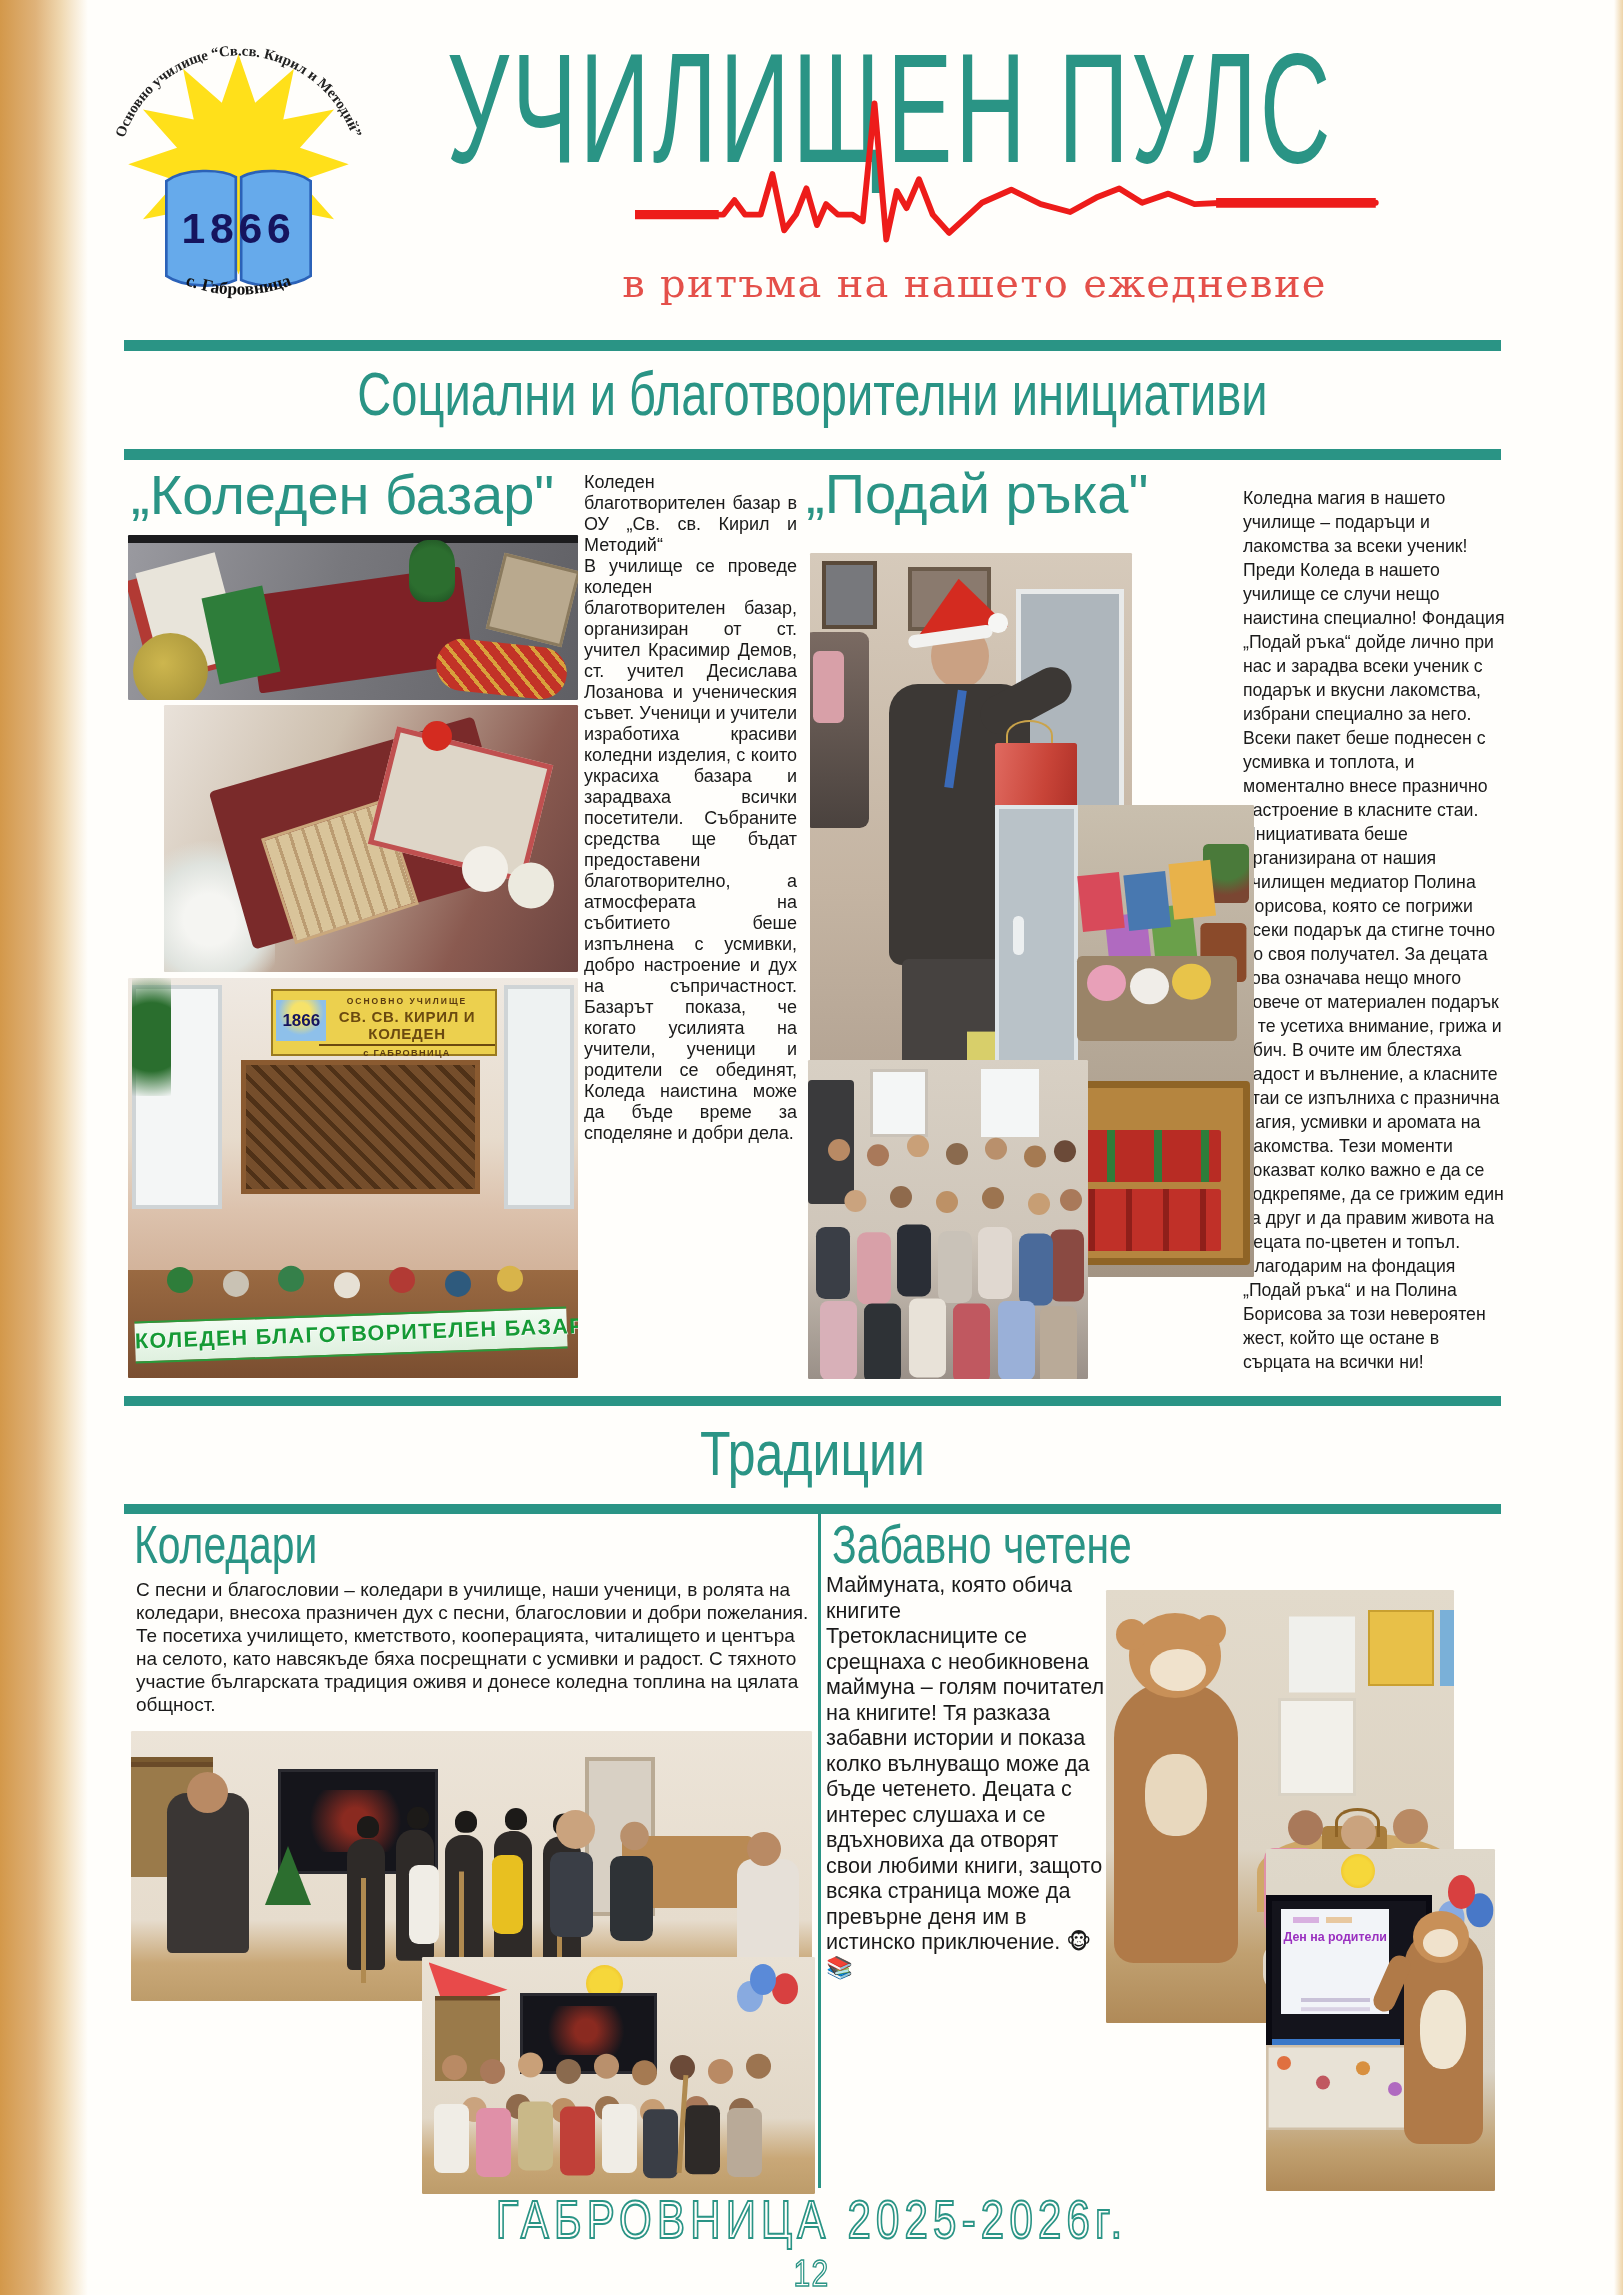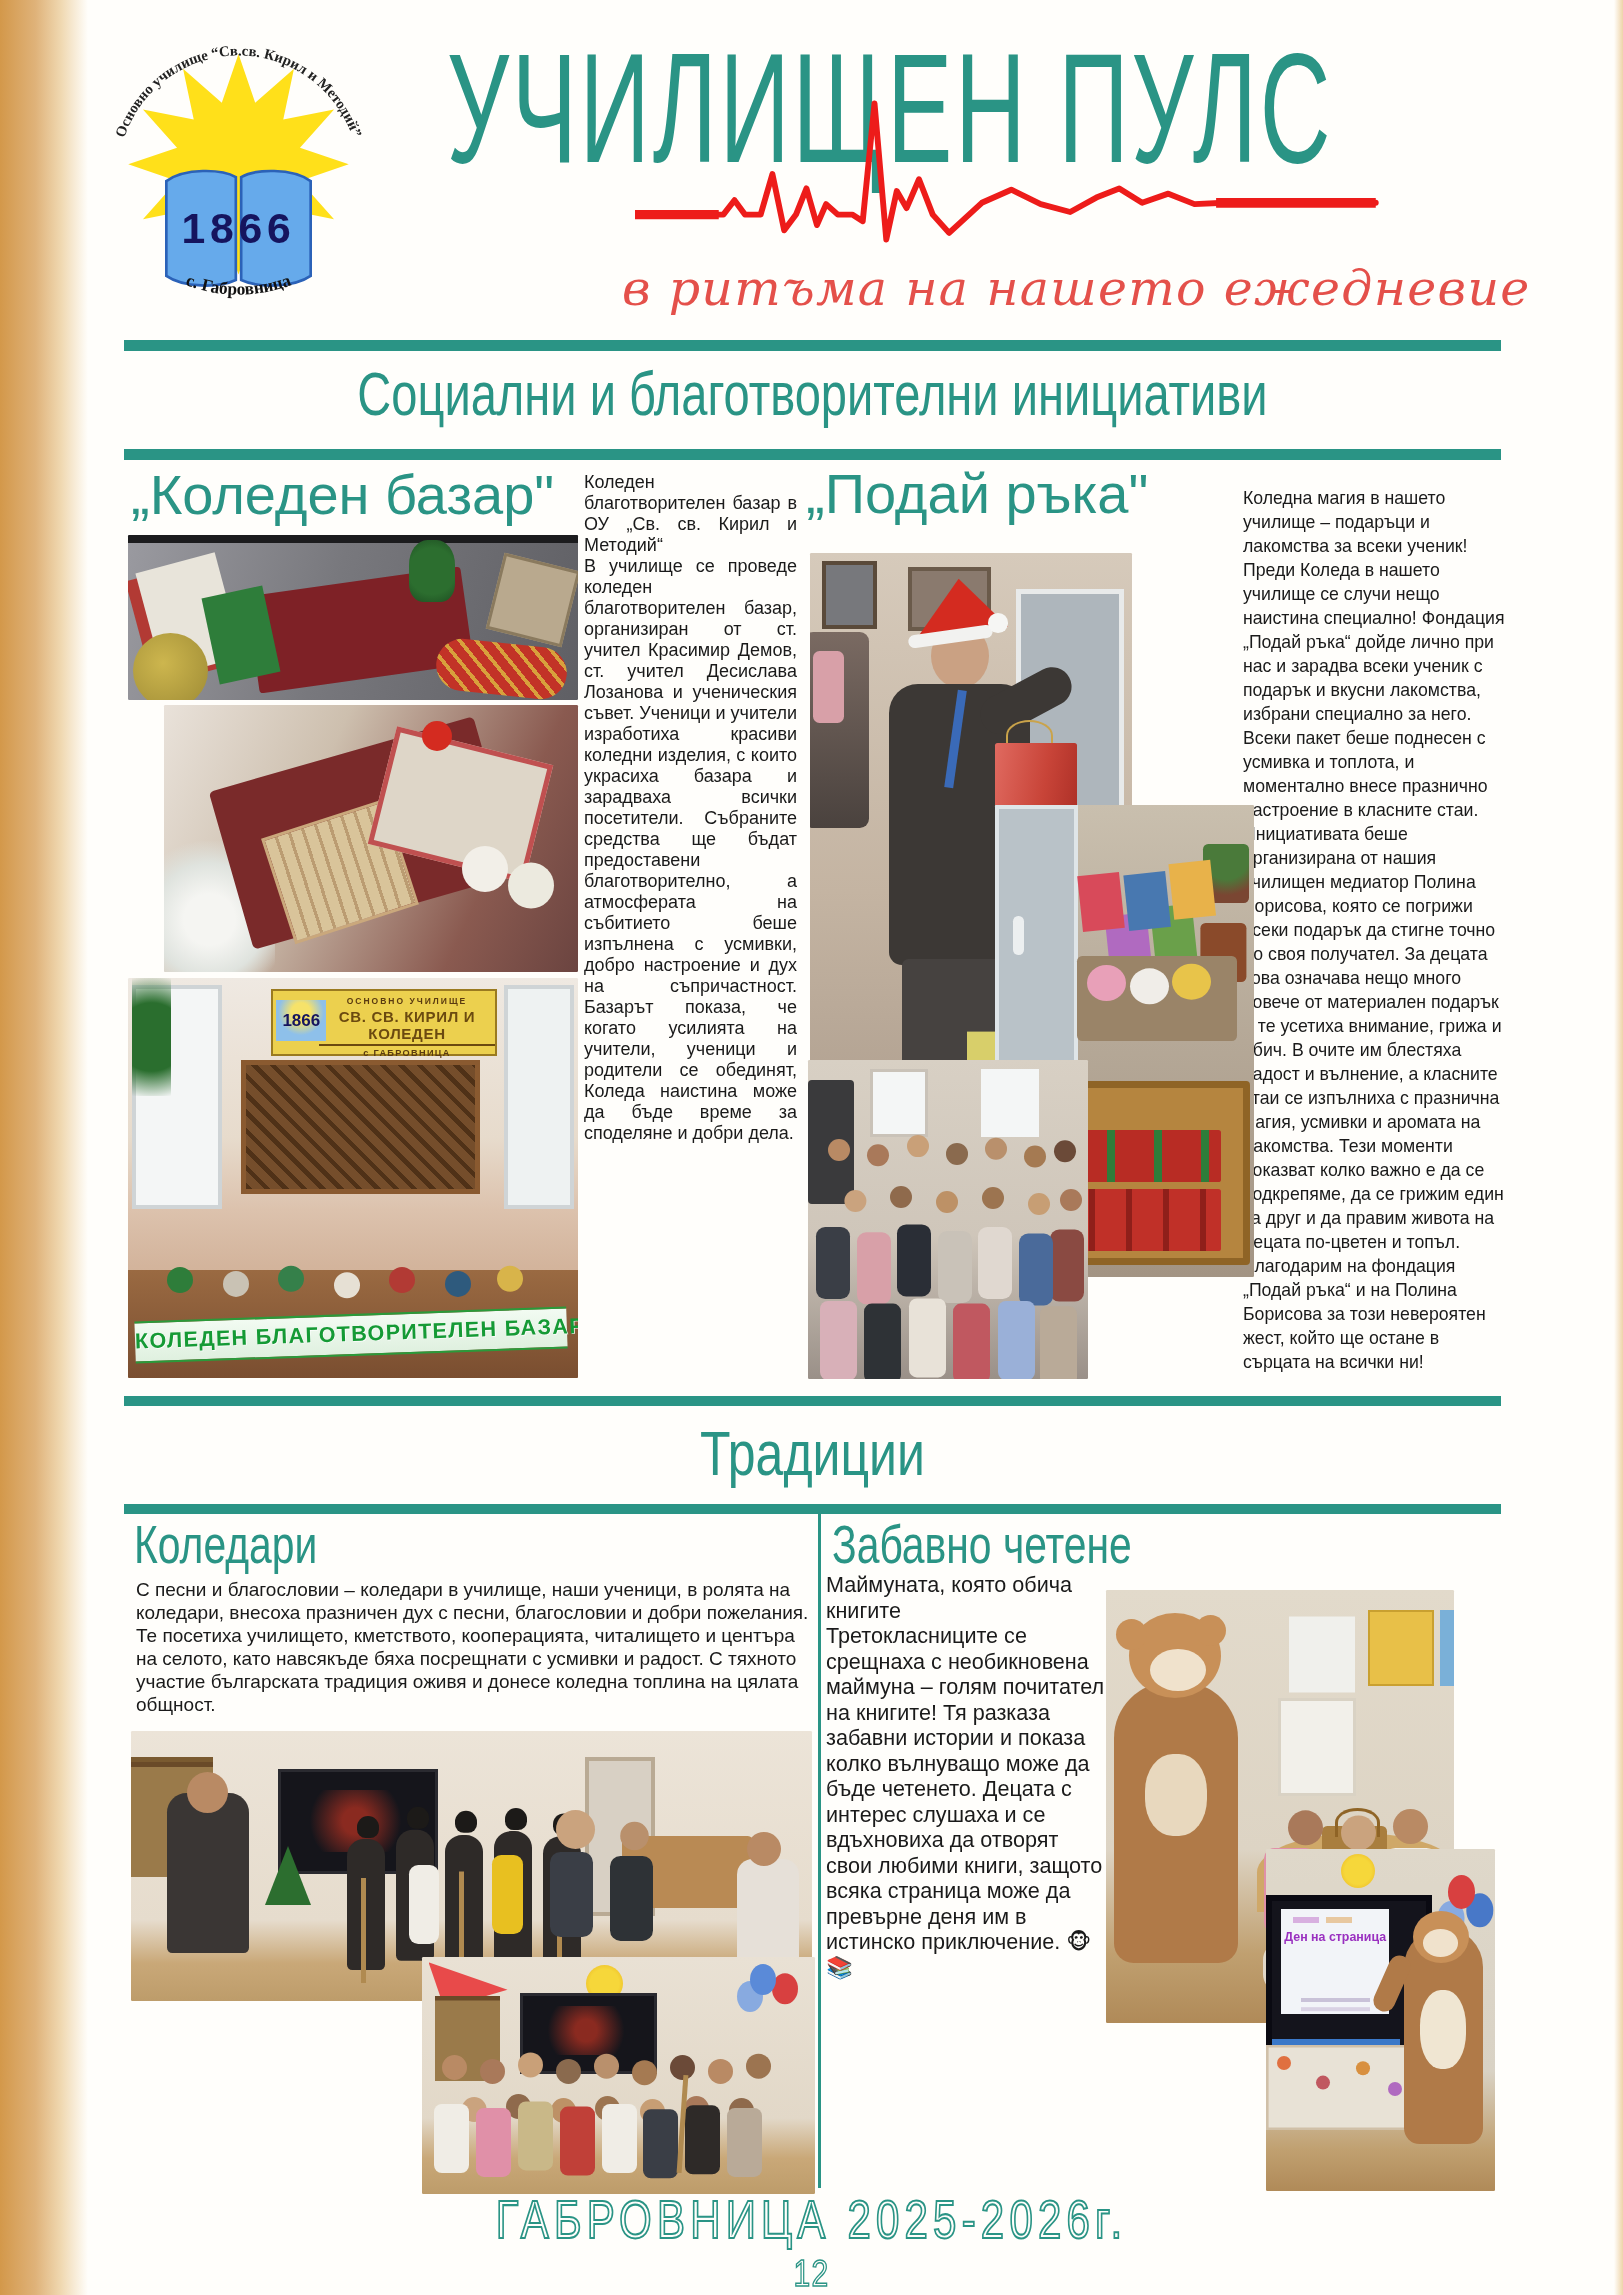--- a/index.html
+++ b/index.html
@@ -60,21 +60,21 @@
   </div>
 
   <div class="abs teal cond center nowrap" style="left:399px;top:29.4px;width:982px;font-size:98px;line-height:1;letter-spacing:2.6px;transform:scale(1,1.6);font-weight:400;">УЧИЛИЩЕН ПУЛС</div>
 
   <svg class="abs" style="left:635px;top:98px;" width="746" height="154" viewBox="0 0 1140 235">
     <polyline fill="none" stroke="#ed1c1a" stroke-width="9" stroke-linejoin="round" stroke-linecap="round" points="0,178 135,178 152,156 168,178 192,178 210,116 228,202 246,178 262,138 278,194 292,162 310,178 332,178 348,188 366,8 384,216 400,142 415,168 434,124 455,178 480,206 530,160 575,140 620,162 665,174 705,152 740,138 775,160 815,146 855,162 900,160 1132,160"></polyline>
     <line x1="0" y1="178" x2="128" y2="178" stroke="#ed1c1a" stroke-width="14"></line>
     <line x1="888" y1="160" x2="1132" y2="160" stroke="#ed1c1a" stroke-width="15"></line>
   </svg>
 
-  <div class="abs center nowrap" style="left:622px;top:260px;width:785px;font-family:'DejaVu Serif','Liberation Serif',serif;font-style:italic;font-size:49px;color:var(--script-red);letter-spacing:1.3px;">в ритъма на нашето ежедневие</div>
+  <div class="abs center nowrap" style="left:582px;top:260px;width:785px;font-family:'DejaVu Serif','Liberation Serif',serif;font-size:40px;color:var(--script-red);letter-spacing:1.3px;">в ритъма на нашето ежедневие</div>
 
   <div class="bar" style="left:124px;top:340px;width:1377px;height:11px;"></div>
 
   <div class="abs teal cond center nowrap" style="left:124px;top:364px;width:1377px;font-size:48px;line-height:1;transform:scale(0.98,1.28);font-weight:400;">Социални и благотворителни инициативи</div>
 
   <div class="bar" style="left:124px;top:449px;width:1377px;height:11px;"></div>
 
   <div class="abs teal nowrap" style="left:131px;top:467px;font-size:56px;line-height:1;">„Коледен базар"</div>
 
   <div class="abs body-text just" style="left:584px;top:472px;width:213px;font-size:18px;line-height:21px;">Коледен благотворителен базар в ОУ „Св. св. Кирил и Методий“
@@ -232,21 +232,21 @@
     <div class="ph" style="right:26px;top:219px;width:35px;height:35px;border-radius:50%;background:#b98a64;box-shadow:-52px 6.5px 0 #caa37e,-105px 1.3px 0 #a9795a;"></div>
     <div class="ph" style="right:17px;top:258px;width:52px;height:85px;background:#f0ede6;border-radius:10.5px;box-shadow:-62px 5.2px 0 #e8e2d8,-121px 0 0 #e090a8;"></div>
     <div class="ph" style="left:157px;bottom:19.6px;width:118px;height:72px;background:#e8e6e0;border-radius:40%;opacity:.8;"></div>
   </div>
 
   <div class="photo" style="left:1266px;top:1849px;width:229px;height:342px;z-index:2;background:linear-gradient(#dfd8ca 0%,#d9d2c4 65%,#c0a070 88%,#b08a58 100%);">
     <div class="ph" style="left:75px;top:5.2px;width:34px;height:34px;border-radius:50%;background:radial-gradient(circle,#f6d73a 55%,#e8b020);"></div>
     <div class="ph" style="right:19.6px;top:26px;width:27.5px;height:34px;border-radius:50%;background:#d84040;box-shadow:18.3px 18.3px 0 #4878c8,-10.5px 26px 0 #88aae0;"></div>
     <div class="ph" style="left:0;top:46px;width:154px;height:151px;background:#14141c;border:6.5px solid #0a0a12;">
       <div class="ph" style="left:9.2px;top:7.9px;width:108px;height:105px;background:#f2f4f8;">
-        <div style="font-size:12.4px;font-weight:bold;color:#9a30c0;text-align:center;margin-top:22px;line-height:1.1;">Ден на страница</div>
+        <div style="font-size:12.4px;font-weight:bold;color:#9a30c0;text-align:center;margin-top:22px;line-height:1.1;">Ден на родители</div>
         <div class="ph" style="left:11.8px;top:7.9px;width:26px;height:6.5px;background:#d8b0e0;box-shadow:33px 0 0 #e8c8a0;"></div>
         <div class="ph" style="left:19.6px;bottom:11.8px;width:69px;height:4.6px;background:#c9c2d8;box-shadow:0 9.2px 0 #d9d2e4;"></div>
       </div>
       <div class="ph" style="left:0;bottom:2.6px;width:128px;height:10.5px;background:#3a78c8;"></div>
     </div>
     <div class="ph" style="left:0;top:196px;width:154px;height:85px;background:#e8e2d6;box-shadow:inset 0 0 0 2.6px #d0c0a8;"></div>
     <div class="ph" style="left:10.5px;top:207px;width:14.4px;height:14.4px;border-radius:50%;background:#e07040;box-shadow:39px 19.6px 0 #c05860,79px 5.2px 0 #d89040,111px 26px 0 #b06ac0;"></div>
     <div class="ph" style="right:11.8px;top:79px;width:79px;height:216px;background:#b07a48;border-radius:39px 39px 15.7px 15.7px;"></div>
     <div class="ph" style="right:26px;top:62px;width:56px;height:52px;border-radius:50%;background:#c89058;"></div>
     <div class="ph" style="right:37px;top:80px;width:35px;height:27.5px;border-radius:50%;background:#f0e2cc;"></div>

